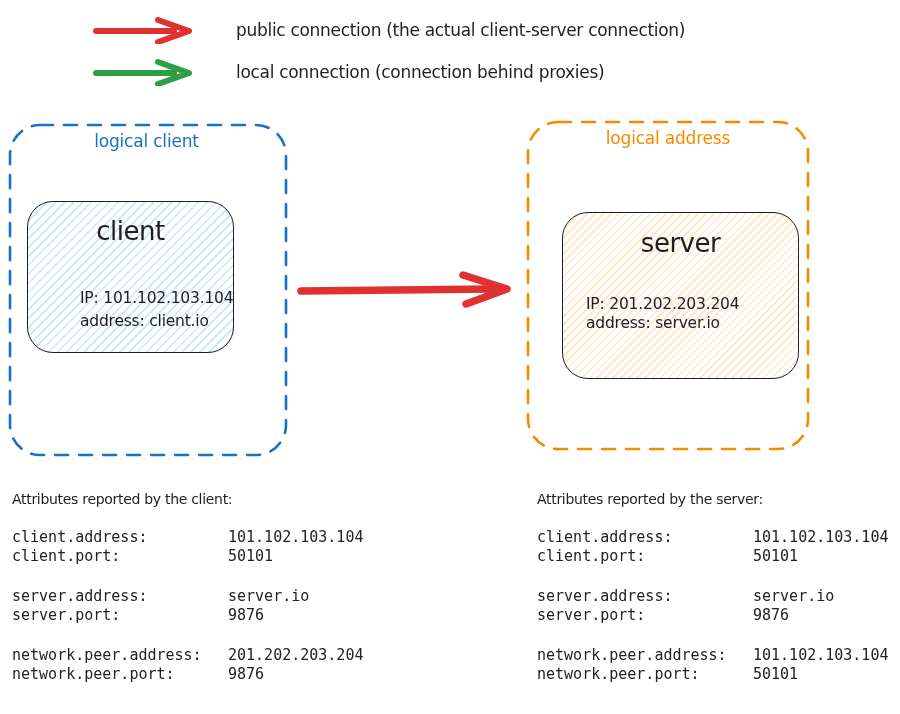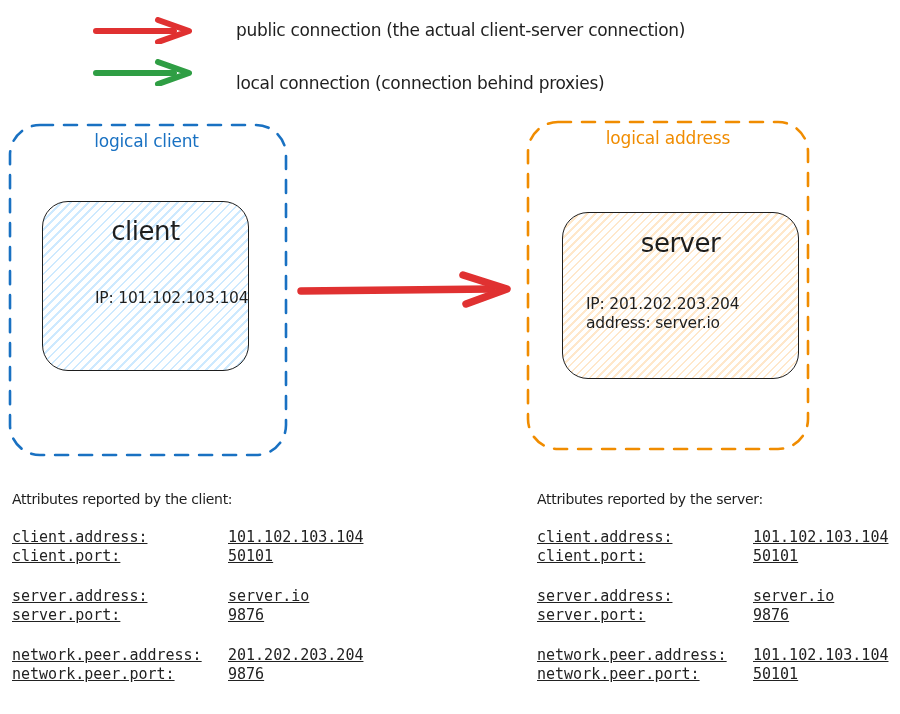--- a/index.html
+++ b/index.html
@@ -49,50 +49,51 @@
   
   .attrs{position:absolute;width:370px;}
   .attrs-title{
     font-size:14px;line-height:26px;letter-spacing:-0.3px;
     color:var(--ink,#1e1e1e);white-space:nowrap;margin:0 0 16px 0;
   }
   .attr-group{margin-bottom:21px;}
   .attr-row{
     display:grid;grid-template-columns:216px 1fr;
     font-family:"DejaVu Sans Mono",monospace;
-    font-size:15px;line-height:19px;color:#222222;white-space:nowrap;text-decoration:underline;
+    font-size:15px;line-height:19px;color:#222222;white-space:nowrap;
   }
   svg line, svg path, svg rect{vector-effect:non-scaling-stroke;}
 </style>
 </head>
 <body>
 
 <div class="stage">
 
   <svg class="abs" style="left:92px;top:17px" width="106" height="27">
     <line x1="4" y1="14" x2="82" y2="14" stroke-width="6" stroke-linecap="round" stroke="#e03131"></line>
     <path d="M66 3 L97 14 L66 25" fill="none" stroke-width="6" stroke-linecap="round" stroke-linejoin="round" stroke="#e03131"></path>
   </svg>
   <div class="legend-label" style="left:215px;top:19px">public connection (the actual client-server connection)</div>
 
   <svg class="abs" style="left:92px;top:59px" width="106" height="27">
     <line x1="4" y1="14" x2="82" y2="14" stroke-width="6" stroke-linecap="round" stroke="#2f9e44"></line>
     <path d="M66 3 L97 14 L66 25" fill="none" stroke-width="6" stroke-linecap="round" stroke-linejoin="round" stroke="#2f9e44"></path>
   </svg>
-  <div class="legend-label" style="left:215px;top:72px">local connection (connection behind proxies)</div>
+  <div class="legend-label" style="left:215px;top:61px">local connection (connection behind proxies)</div>
 
   <svg class="group-outline" style="left:8px;top:123px" width="282" height="336">
     <rect x="2" y="2" width="276" height="330" rx="30" ry="30" fill="none" stroke-width="2.6" stroke-dasharray="13 11" stroke-linecap="round" stroke="#1971c2"></rect>
   </svg>
   <div class="group-label client-accent" style="left:8px;top:131px;width:277px">logical client</div>
 
-  <div class="node client-node" style="left:42px;top:201px;width:207px;height:170px">
+  <div class="node client-node" style="left:27px;top:201px;width:207px;height:152px">
     <div class="node-title" style="top:14px">client</div>
     <div class="node-lines" style="left:40px;top:85px">
       <div>IP: 101.102.103.104</div>
+      <div>address: client.io</div>
     </div>
   </div>
 
   <svg class="abs" style="left:294px;top:271px" width="222" height="38">
     <line x1="7" y1="20" x2="198" y2="18" stroke-width="7.5" stroke-linecap="round" stroke="#e03131"></line>
     <path d="M169 4 L213 18 L172 33" fill="none" stroke-width="7.5" stroke-linecap="round" stroke-linejoin="round" stroke="#e03131"></path>
   </svg>
 
   <svg class="group-outline" style="left:526px;top:120px" width="286" height="333">
     <rect x="2" y="2" width="280" height="327" rx="30" ry="30" fill="none" stroke-width="2.6" stroke-dasharray="13 11" stroke-linecap="round" stroke="#f08c00"></rect>

